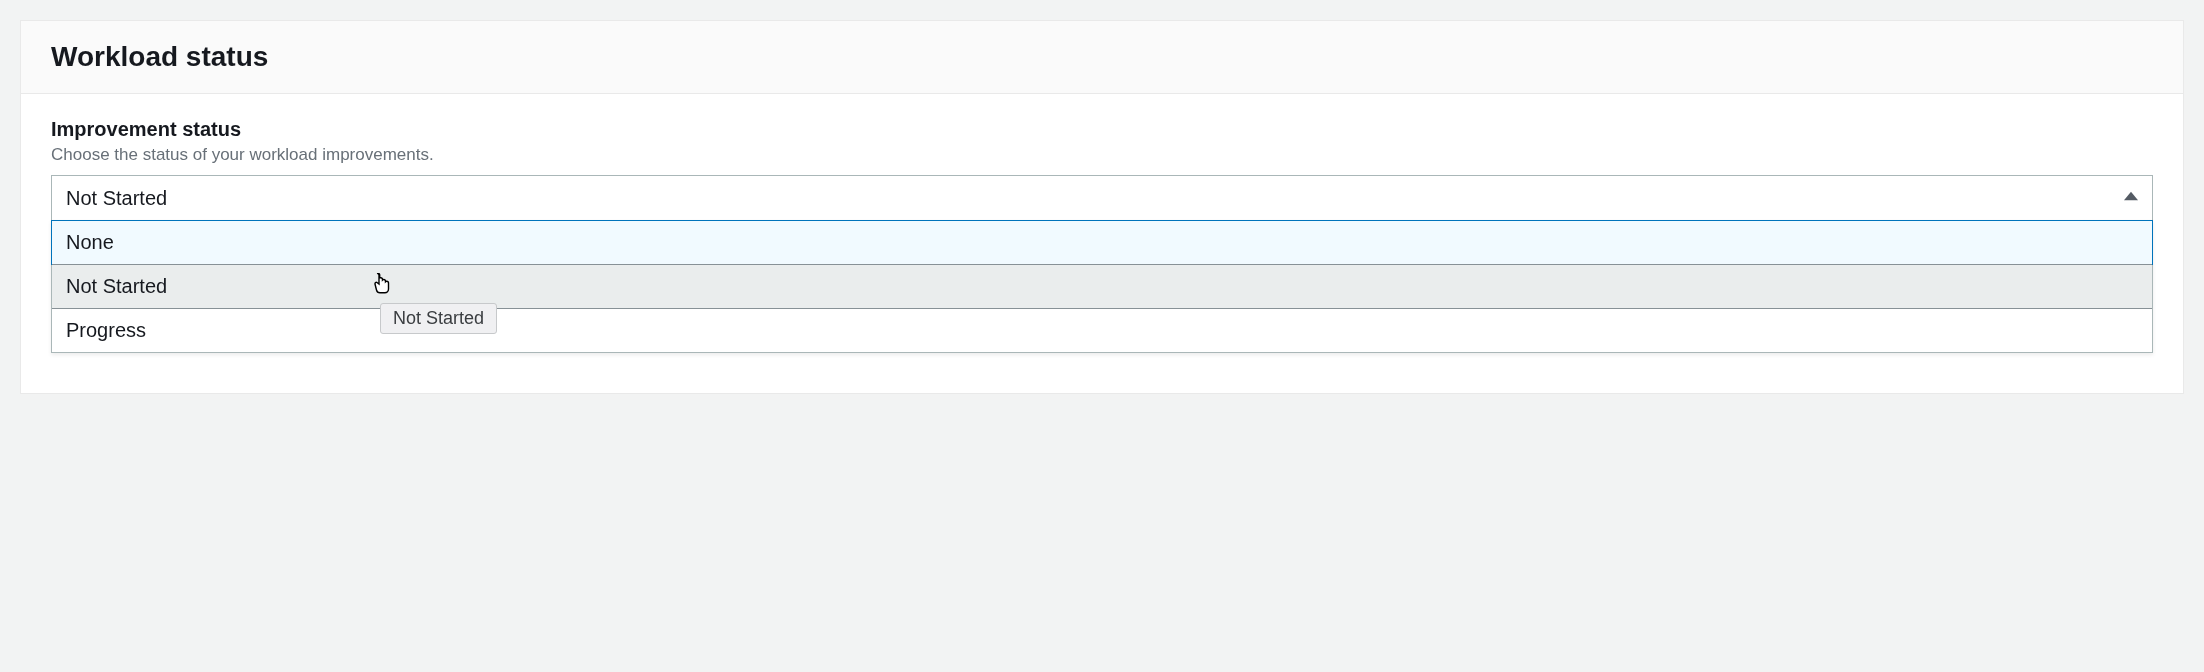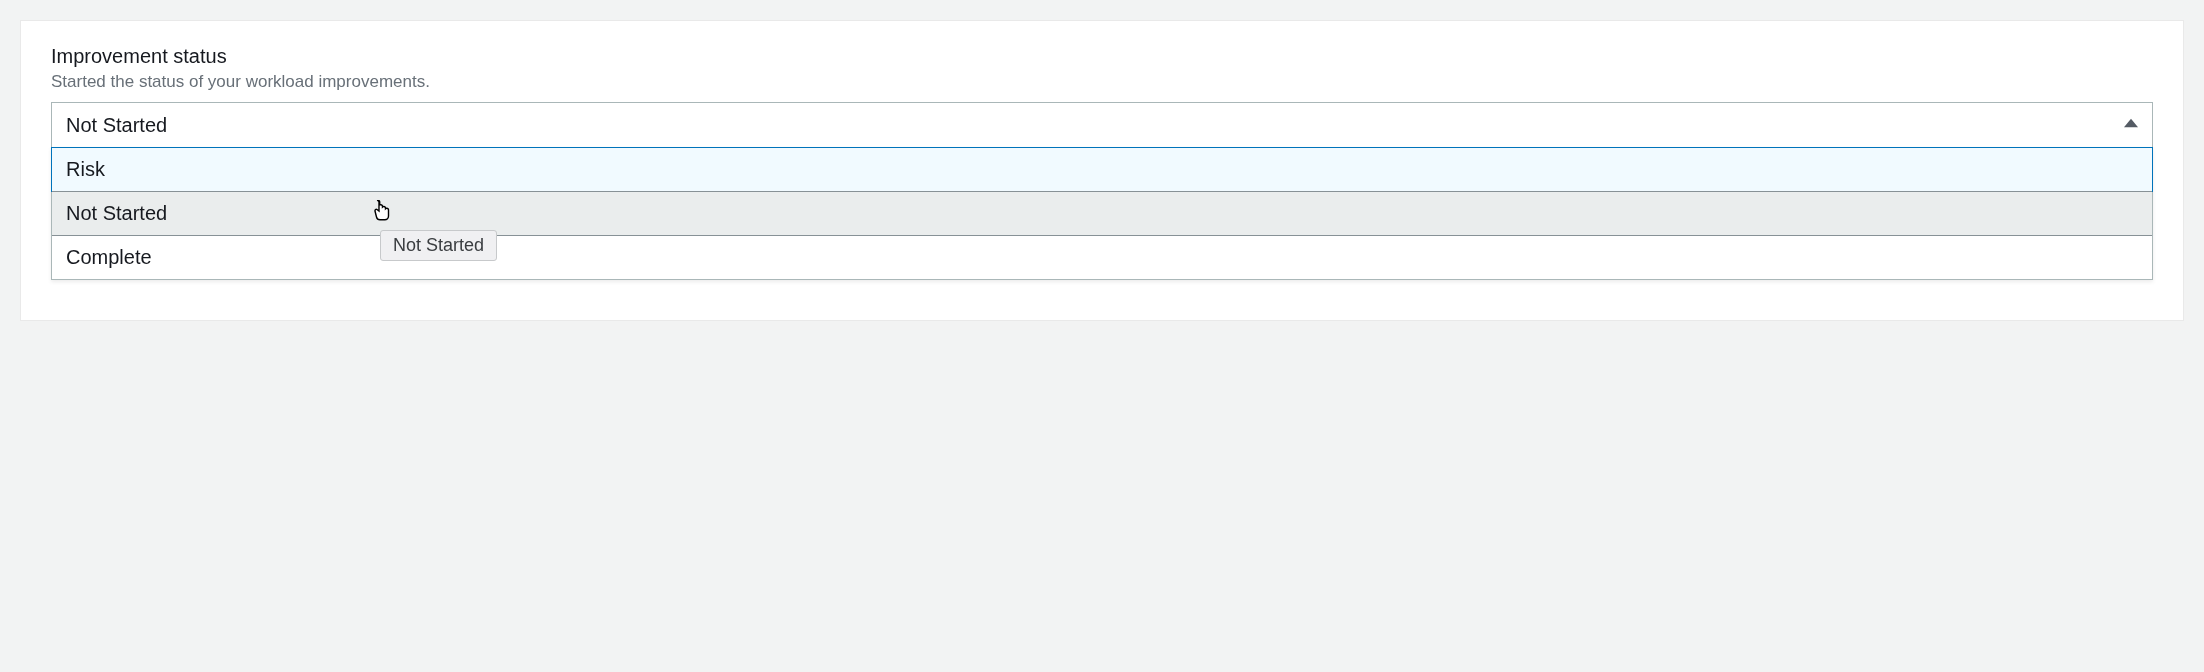--- a/index.html
+++ b/index.html
@@ -33,21 +33,21 @@
 
     .panel-body {
       background: #ffffff;
       padding: 24px 30px 40px 30px;
       position: relative;
     }
 
     .field-label {
       font-size: 20px;
       color: #16191f;
-      font-weight: 400;
+      font-weight: 700;
       margin-bottom: 4px;
     }
 
     .field-hint {
       font-size: 17px;
       color: #687078;
       margin-bottom: 10px;
     }
 
     .select-trigger {
@@ -124,44 +124,47 @@
       color: #3a3d40;
       white-space: nowrap;
       pointer-events: none;
       z-index: 10;
     }
   </style>
 </head>
 <body>
 
 <div class="panel">
+  <div class="panel-header">
+    <h2 class="panel-title">Workload status</h2>
+  </div>
   <div class="panel-body">
     <div class="field-label">Improvement status</div>
-    <div class="field-hint">Started the status of your workload improvements.</div>
+    <div class="field-hint">Choose the status of your workload improvements.</div>
 
     <div class="select-trigger">
       <span>Not Started</span>
       <span class="caret-up">
         <svg width="14" height="14" viewBox="0 0 10 6" fill="currentColor">
             <path d="M0 6 L5 0 L10 6 Z"></path>
           </svg>
       </span>
     </div>
 
     <div class="dropdown-list">
       <div class="dropdown-option selected">
-        <span>Risk</span>
+        <span>None</span>
       </div>
       <div class="dropdown-option hovered">
         <span>Not Started</span>
         <span class="cursor-icon">
           <svg width="20" height="22" viewBox="0 0 20 22" fill="none" stroke="#000" stroke-width="1.4">
             <path d="M7 2 v9 l-2 -1.5 c-1 -0.6 -2.2 0.3 -2 1.5 l1.5 6 c0.4 1.6 1.8 2.7 3.4 2.7 h5 c2 0 3.6 -1.6 3.6 -3.6 v-6 c0 -1 -0.8 -1.8 -1.8 -1.8 c-0.5 0 -0.9 0.2 -1.2 0.5 v-0.5 c0 -1 -0.8 -1.8 -1.8 -1.8 c-0.5 0 -0.9 0.2 -1.2 0.5 v-0.5 c0 -1 -0.8 -1.8 -1.8 -1.8 c-0.4 0 -0.7 0.1 -1 0.3 V2 c0 -1 -0.8 -1.8 -1.8 -1.8 S7 1 7 2 Z" fill="#fff"></path>
           </svg>
         </span>
         <div class="tooltip">Not Started</div>
       </div>
       <div class="dropdown-option">
-        <span>Complete</span>
+        <span>Progress</span>
       </div>
     </div>
   </div>
 </div>
 
 </body></html>

